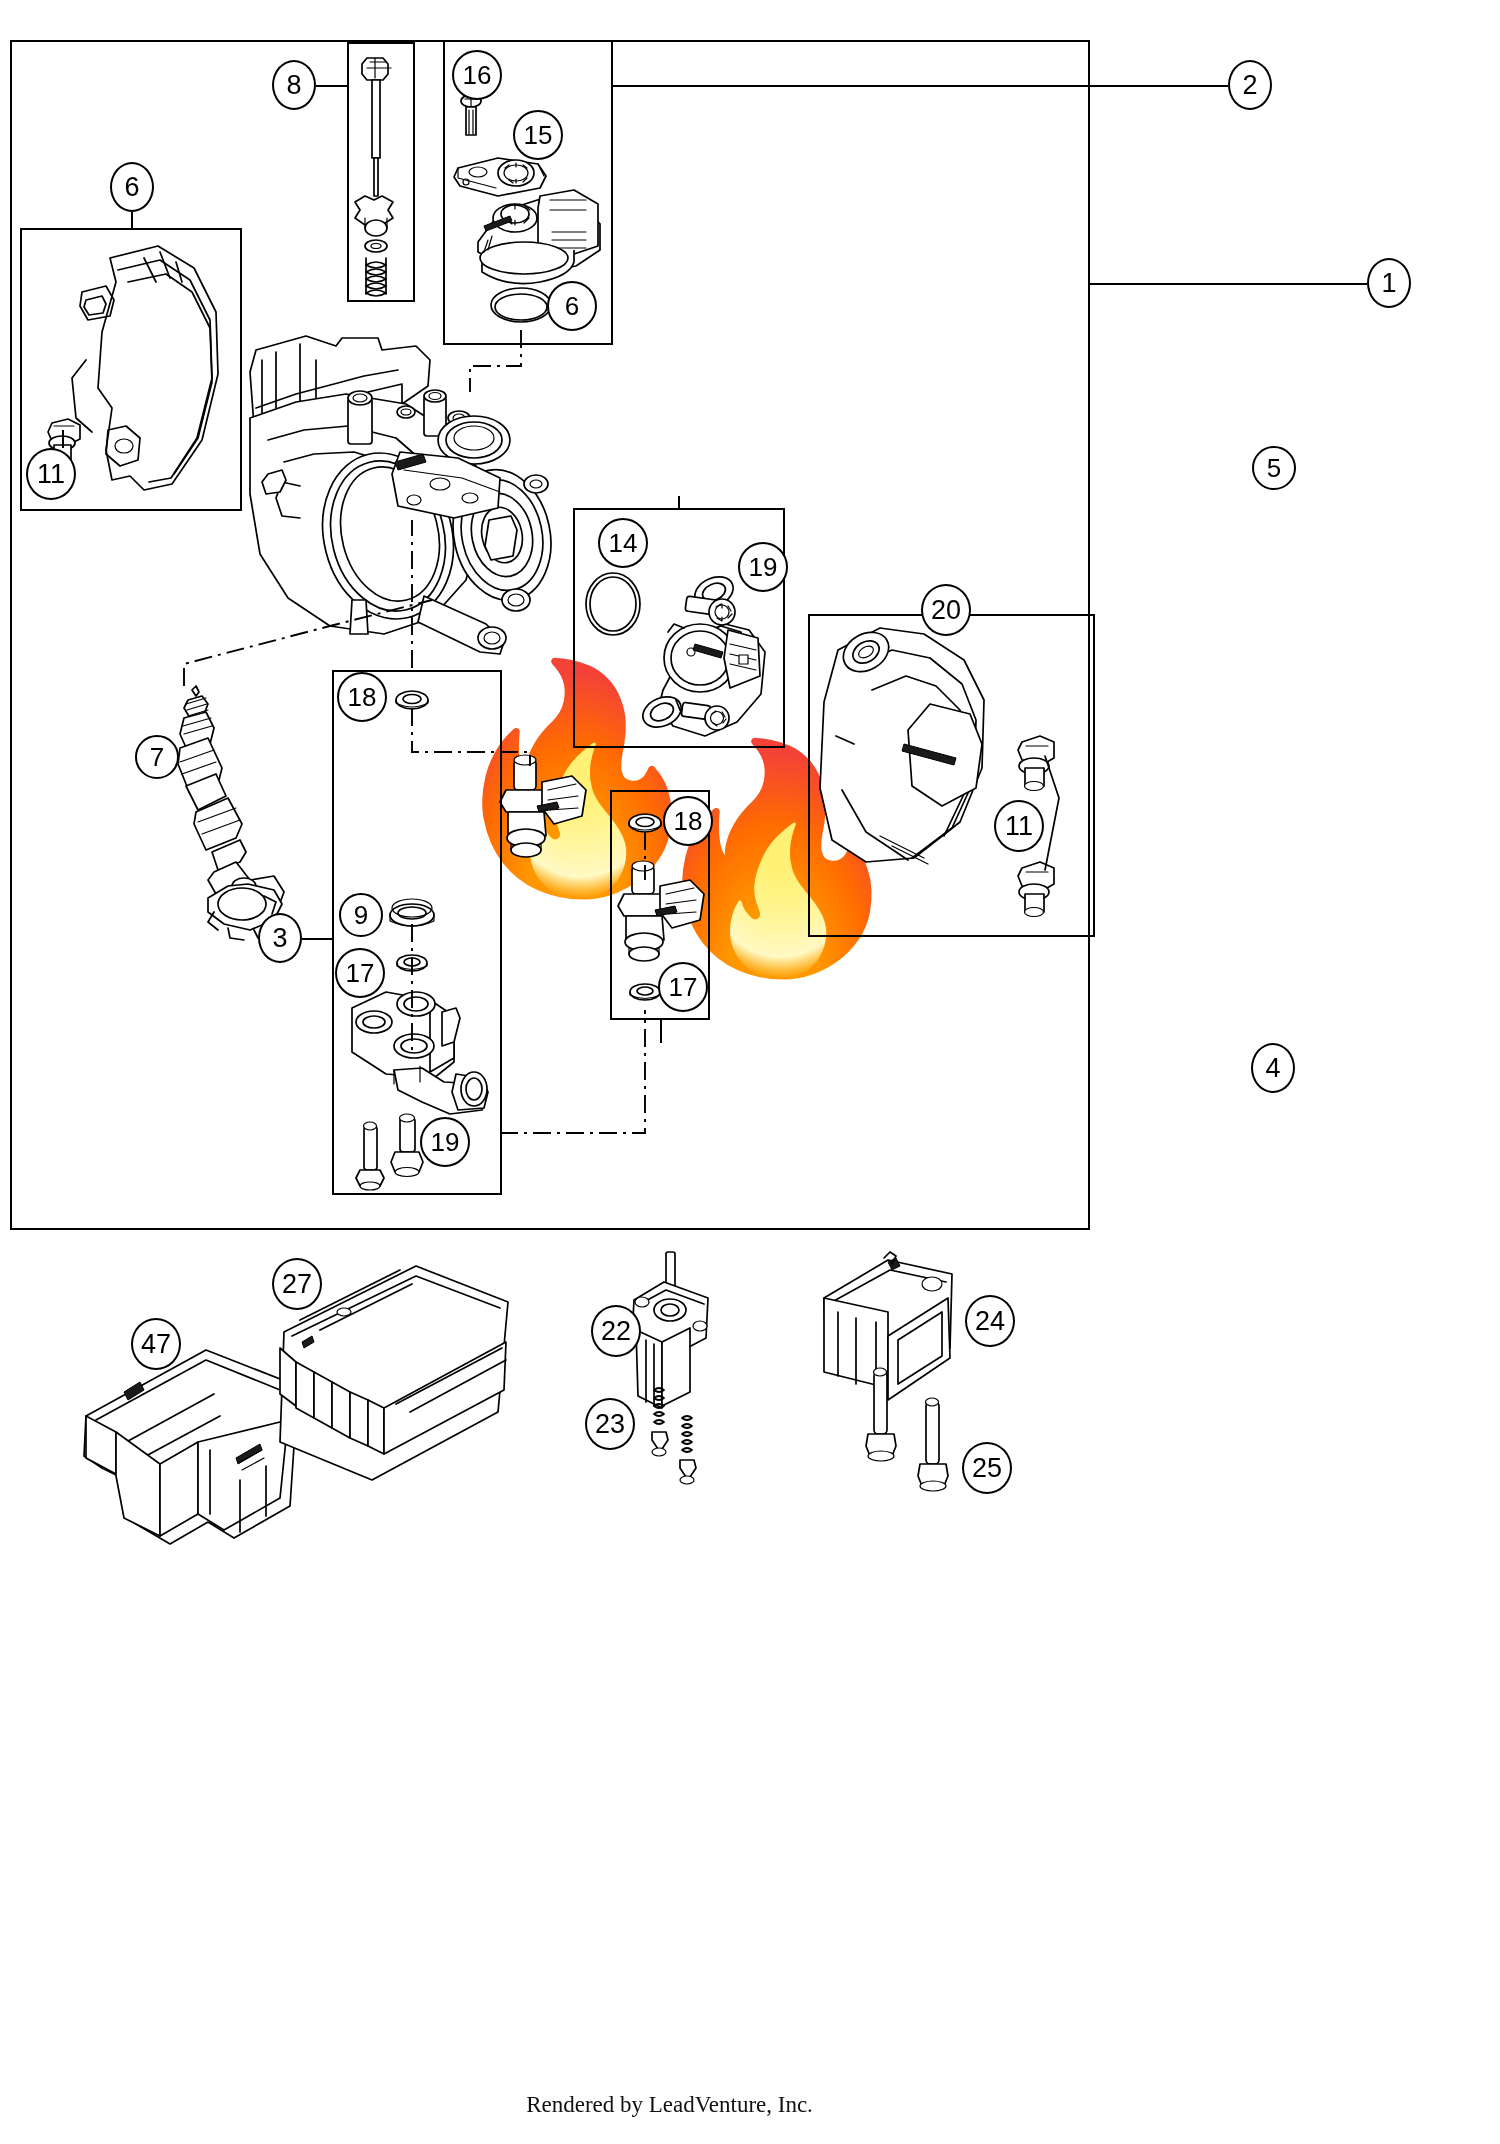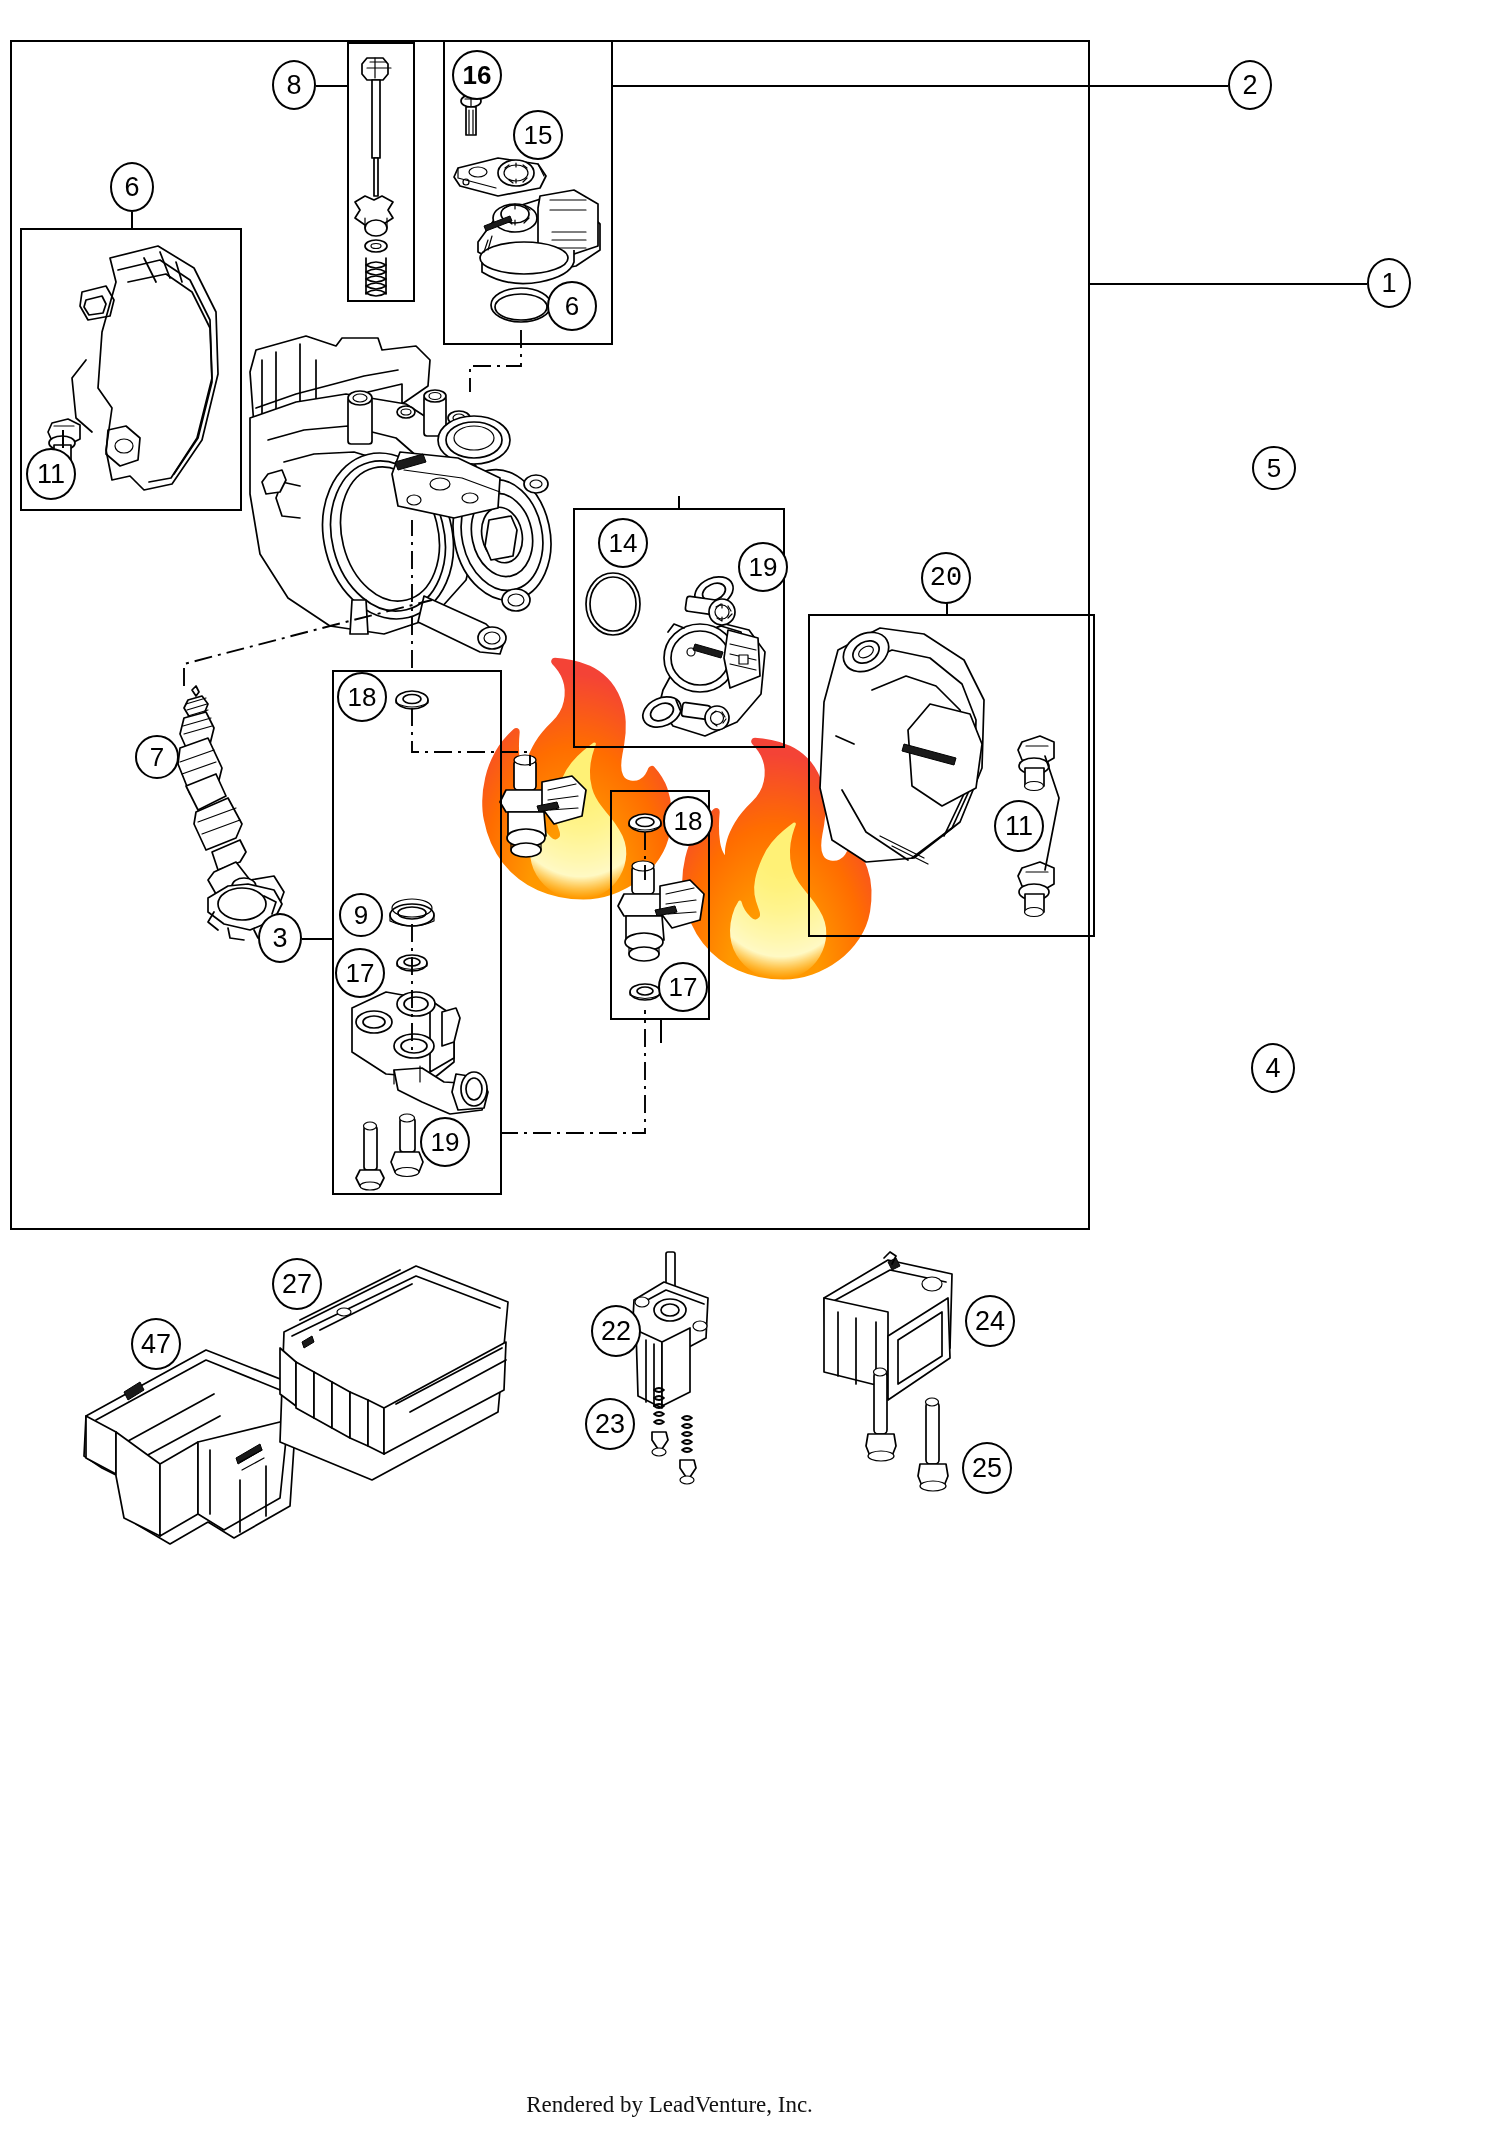--- a/index.html
+++ b/index.html
@@ -448,27 +448,27 @@
   <div class="cal r1" style="left:110px;top:162px;">6</div>
   <div class="cal c1" style="left:135px;top:735px;">7</div>
   <div class="cal r1" style="left:272px;top:60px;">8</div>
   <div class="cal c1" style="left:339px;top:893px;">9</div>
   <div class="cal r2" style="left:26px;top:448px;">11</div>
   <div class="cal r2" style="left:994px;top:800px;">11</div>
   <div class="cal c2" style="left:598px;top:518px;">14</div>
   <div class="cal c2" style="left:738px;top:542px;">19</div>
   <div class="cal c2" style="left:547px;top:281px;">6</div>
   <div class="cal c2" style="left:513px;top:110px;">15</div>
-  <div class="cal c2" style="left:452px;top:50px;font-weight:bold;">16</div>
+  <div class="cal c2" style="left:452px;top:50px;">16</div>
   <div class="cal c2" style="left:335px;top:948px;">17</div>
   <div class="cal c2" style="left:658px;top:962px;">17</div>
   <div class="cal c2" style="left:337px;top:672px;">18</div>
   <div class="cal c2" style="left:663px;top:796px;">18</div>
   <div class="cal c2" style="left:420px;top:1117px;">19</div>
-  <div class="cal r2" style="left:921px;top:552px;font-family:Liberation Mono, monospace;">20</div>
+  <div class="cal r2" style="left:921px;top:584px;">20</div>
   <div class="cal r2" style="left:591px;top:1305px;">22</div>
   <div class="cal r2" style="left:585px;top:1398px;">23</div>
   <div class="cal r2" style="left:965px;top:1295px;">24</div>
   <div class="cal r2" style="left:962px;top:1442px;">25</div>
   <div class="cal r2" style="left:272px;top:1258px;">27</div>
   <div class="cal r2" style="left:131px;top:1318px;">47</div>
 
   <div id="footer" style="top:2092px;">Rendered by LeadVenture, Inc.</div>
 
 </div>

